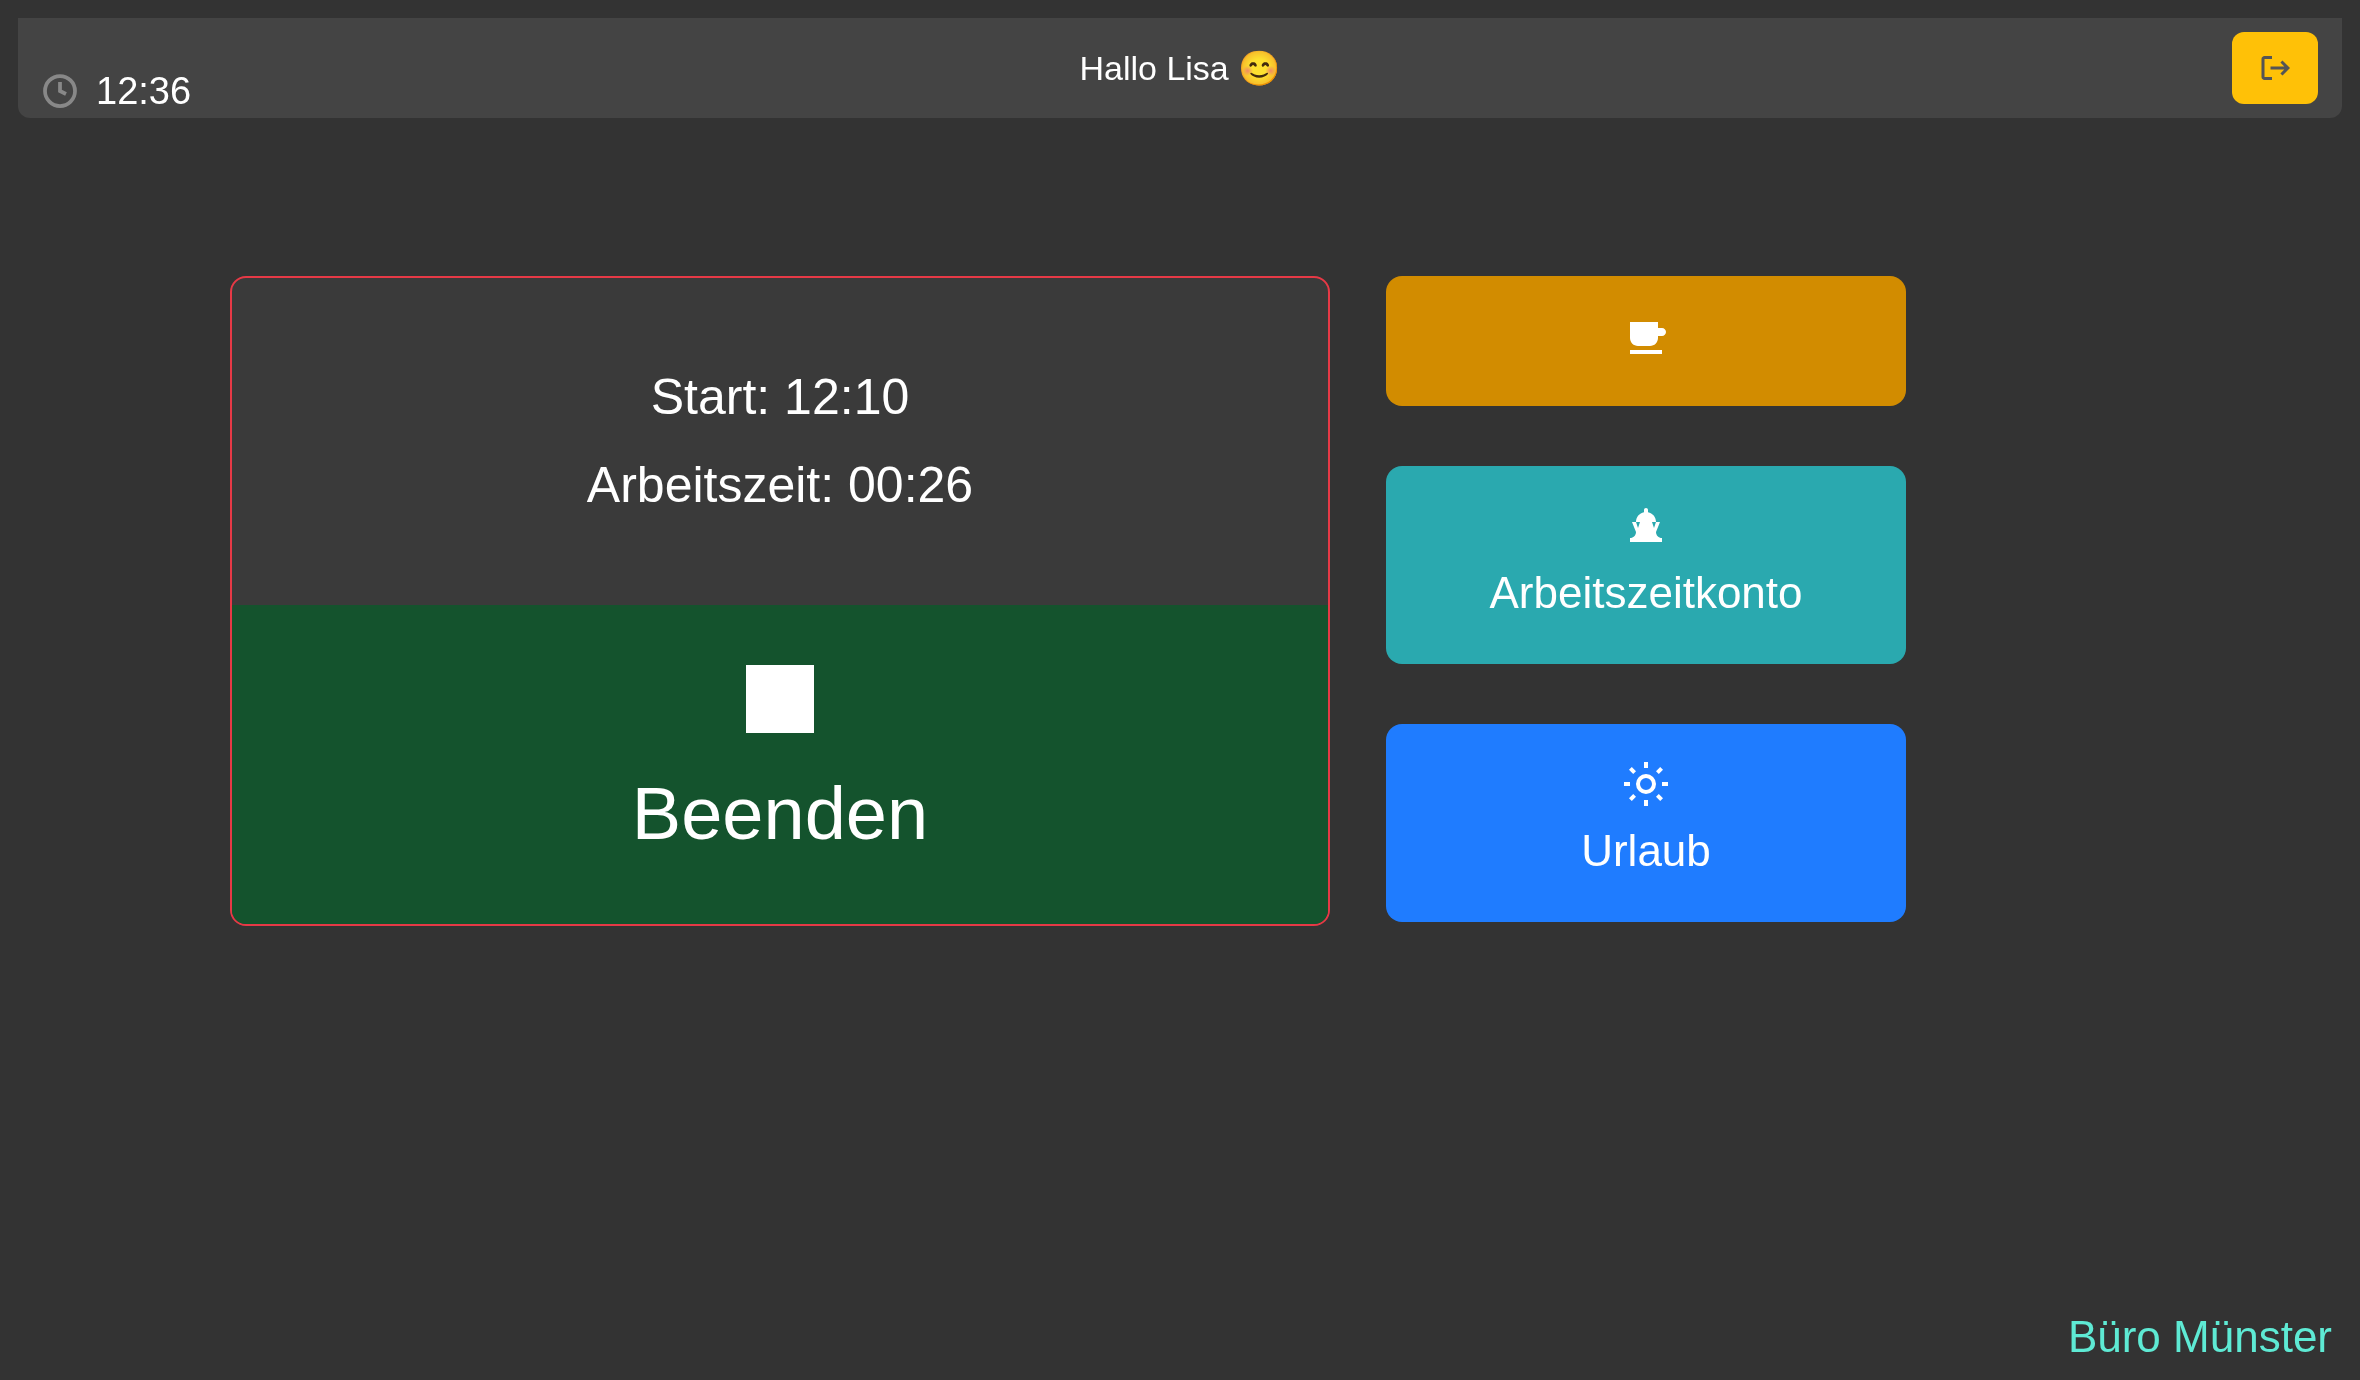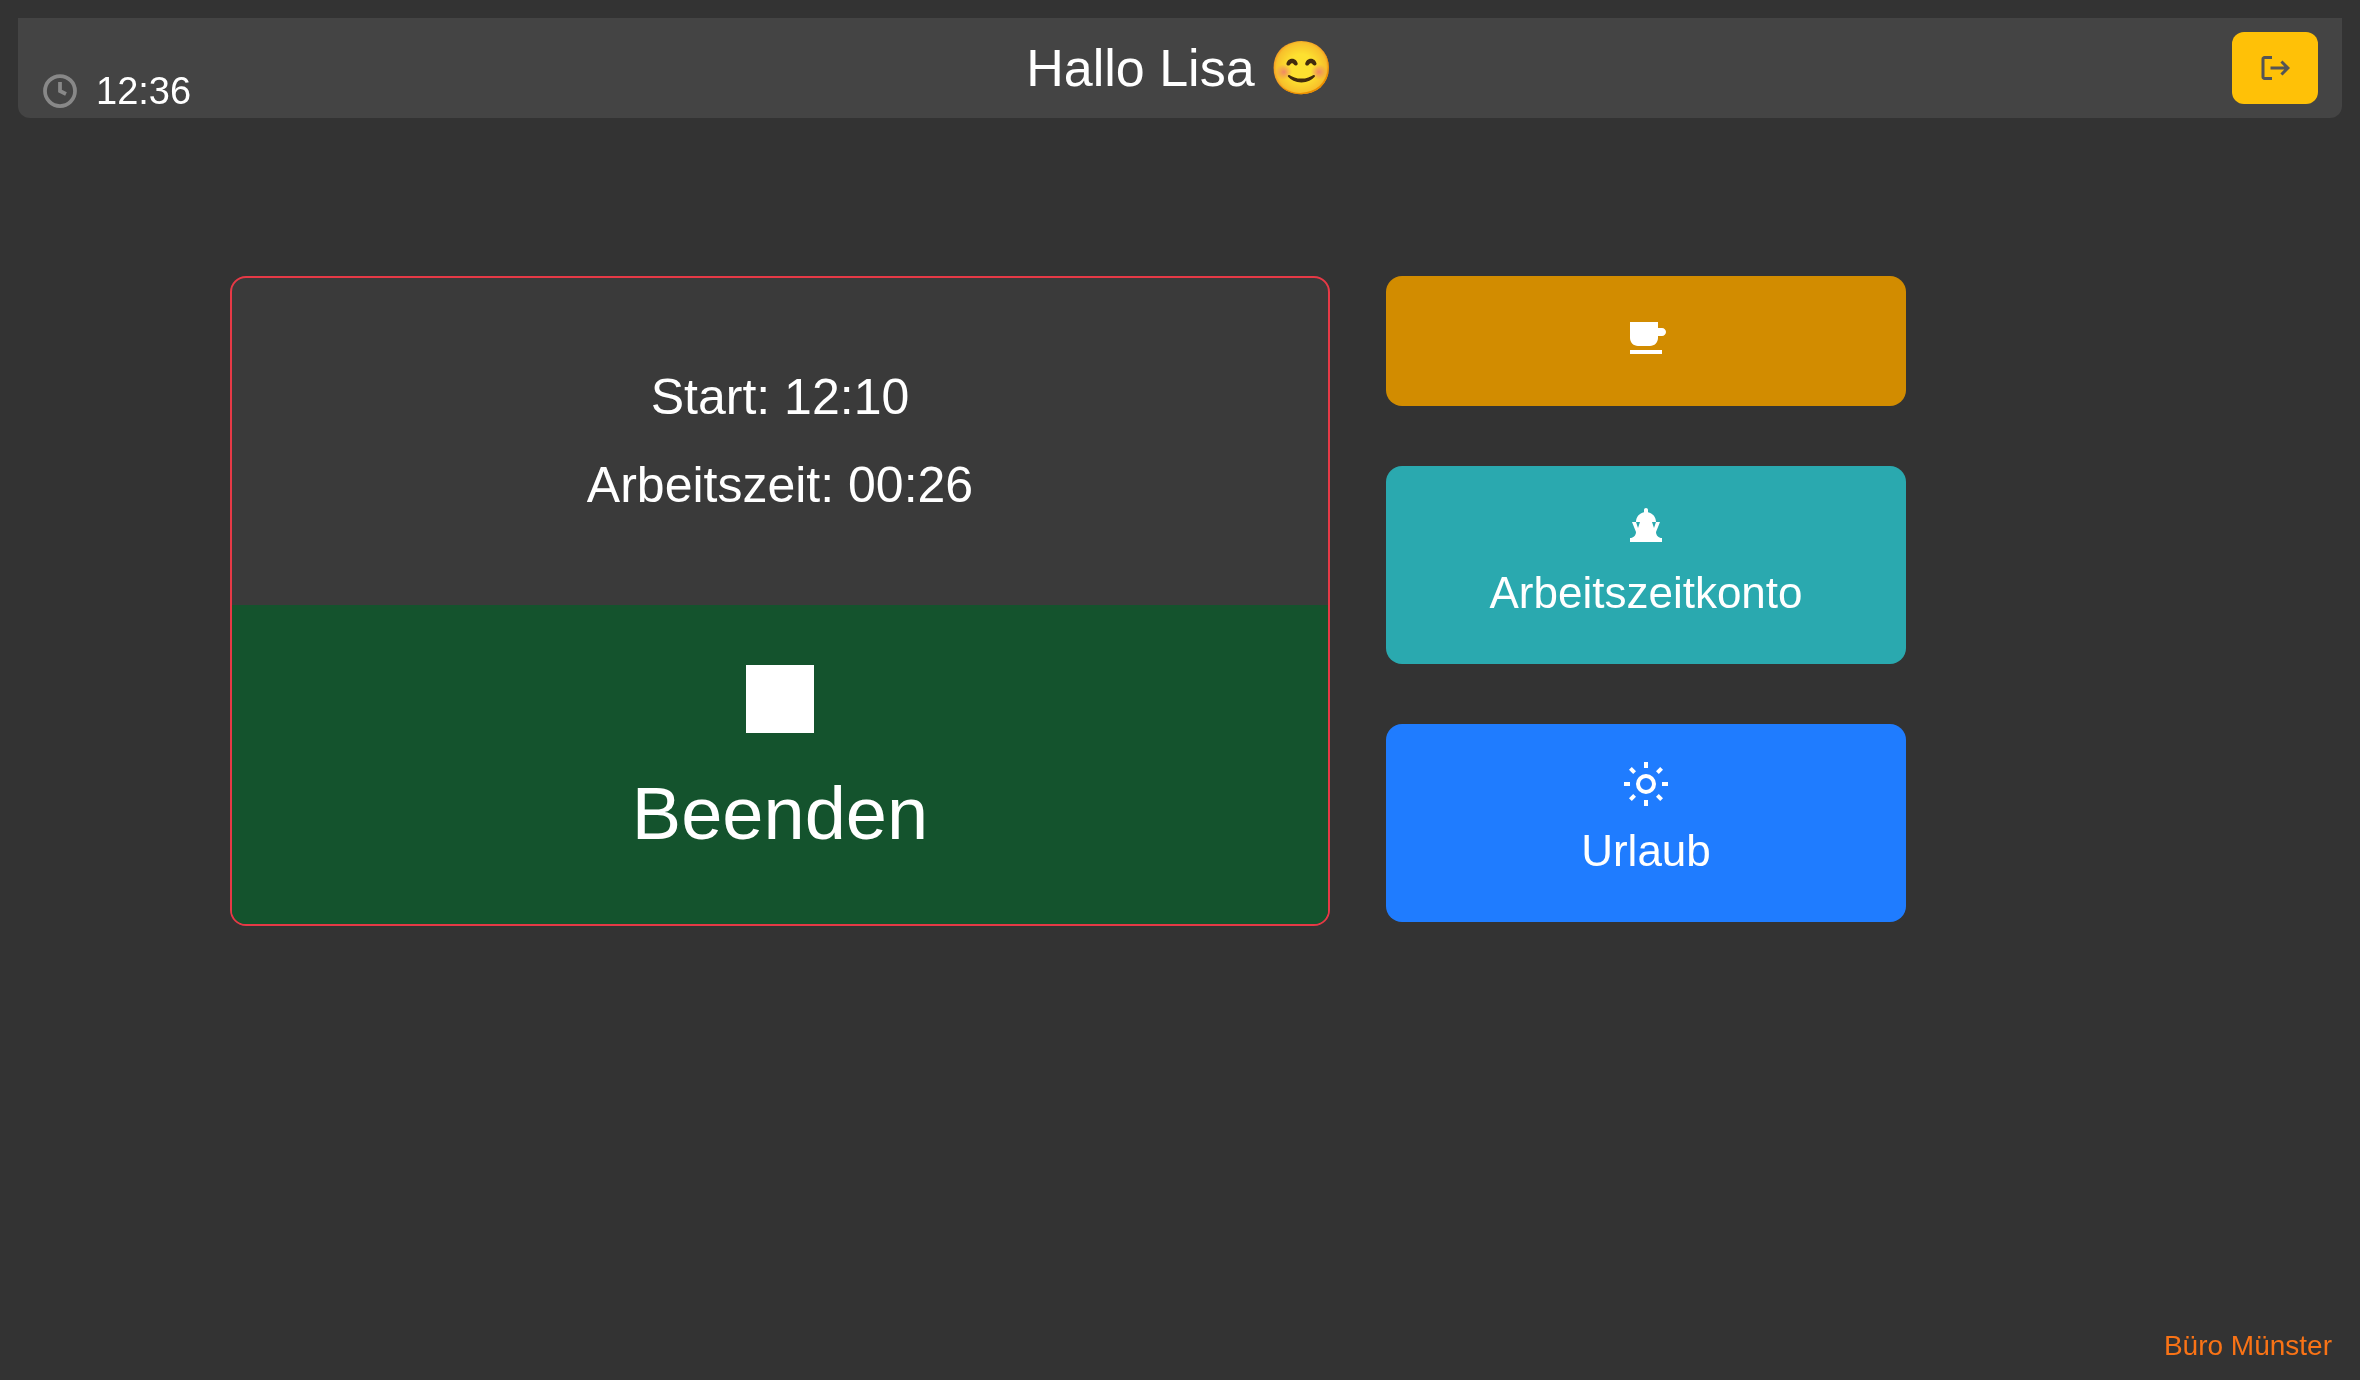--- a/index.html
+++ b/index.html
@@ -41,21 +41,21 @@
       stroke-width: 2.5;
     }
     .header-time {
       font-size: 38px;
       font-weight: 500;
     }
     .header-center {
       position: absolute;
       left: 50%;
       transform: translateX(-50%);
-      font-size: 52px;
+      font-size: 34px;
       font-weight: 500;
       display: flex;
       align-items: center;
       gap: 10px;
     }
     .logout-button {
       background: #ffc107;
       border: none;
       border-radius: 12px;
       width: 86px;
@@ -149,23 +149,23 @@
       font-size: 44px;
       font-weight: 400;
     }
     .btn-pause { background: #d28c00; }
     .btn-account { background: #2aa9af; }
     .btn-vacation { background: #1f7cff; }
     .footer {
       position: absolute;
       bottom: 18px;
       right: 28px;
-      font-size: 28px;
-      font-weight: 400;
-      color: #f97316;
+      font-size: 44px;
+      font-weight: 400;
+      color: #5eead4;
     }
   </style>
 </head>
 <body>
 
 <div class="header">
   <div class="header-left">
     <svg class="clock-icon" viewBox="0 0 24 24">
       <circle cx="12" cy="12" r="10"></circle>
       <polyline points="12 6 12 12 16 14"></polyline>

